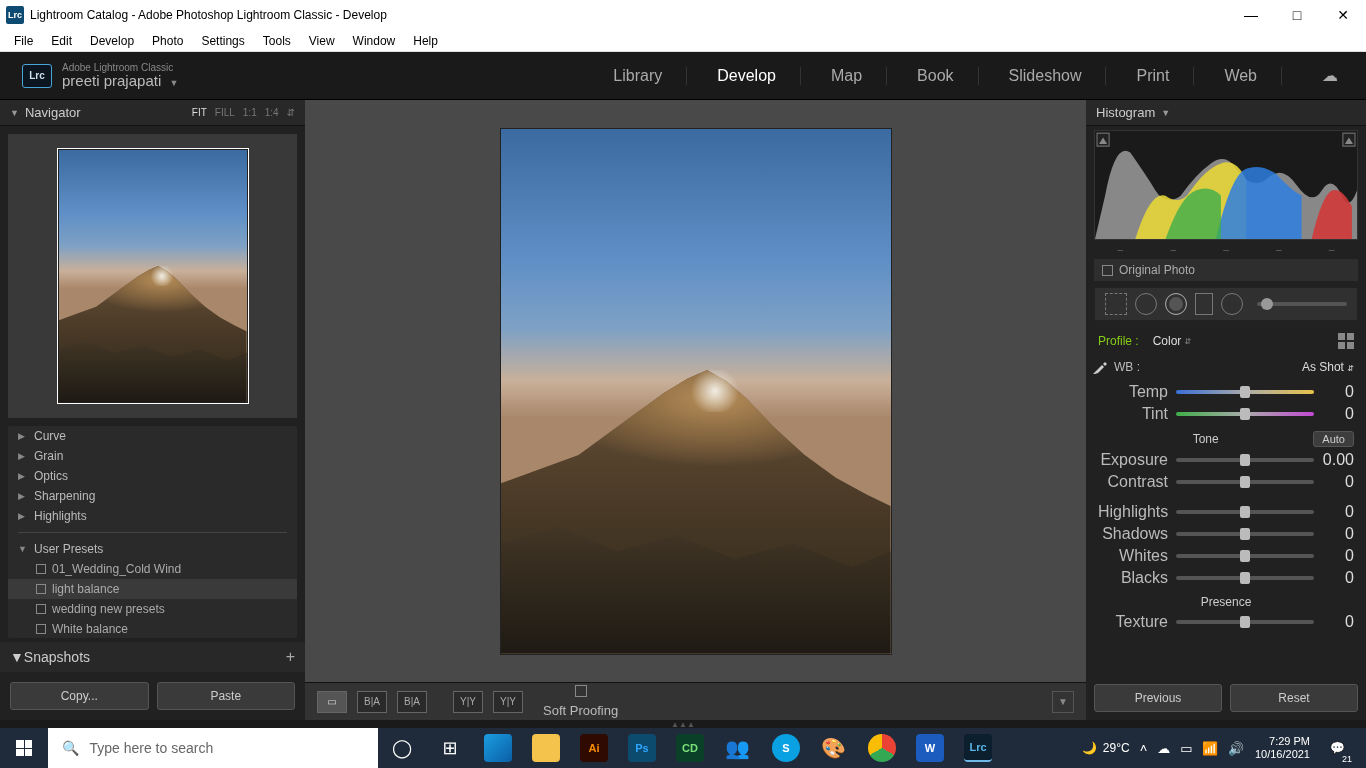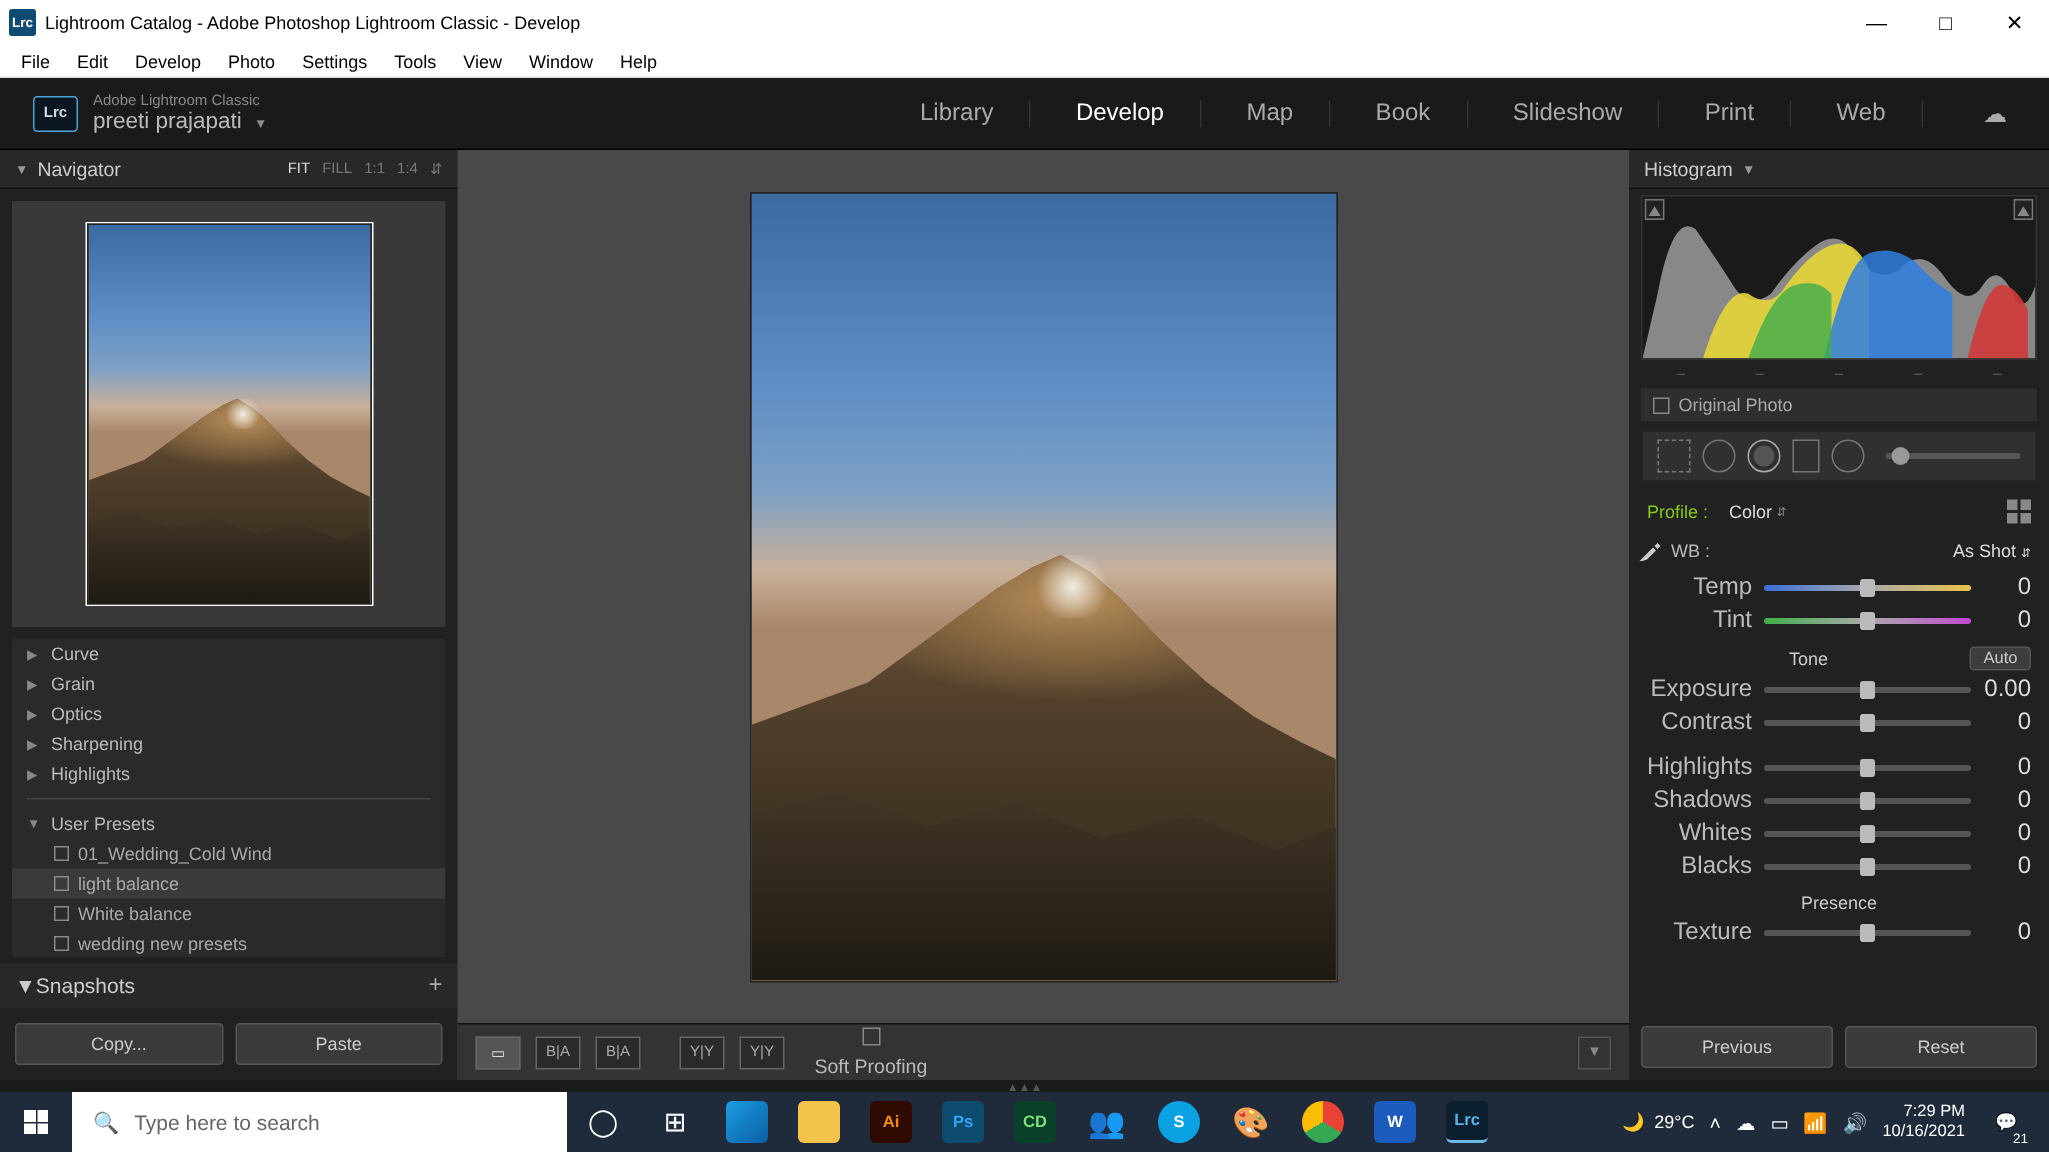--- a/index.html
+++ b/index.html
@@ -244,25 +244,25 @@
         <div class="preset-row indent">
             <span class="doc-ico"></span>
             <span>01_Wedding_Cold Wind</span>
           </div>
         <div class="preset-row indent sel">
             <span class="doc-ico"></span>
             <span>light balance</span>
           </div>
         <div class="preset-row indent">
             <span class="doc-ico"></span>
-            <span>White balance</span>
+            <span>wedding new presets</span>
           </div>
         <div class="preset-row indent">
             <span class="doc-ico"></span>
-            <span>wedding new presets</span>
+            <span>White balance</span>
           </div>
       </div>
 
       <div class="snapshots-header">
         <span class="tri">▼</span>
         <span>Snapshots</span>
         <span class="plus">+</span>
       </div>
 
       <div class="copy-paste-row">

